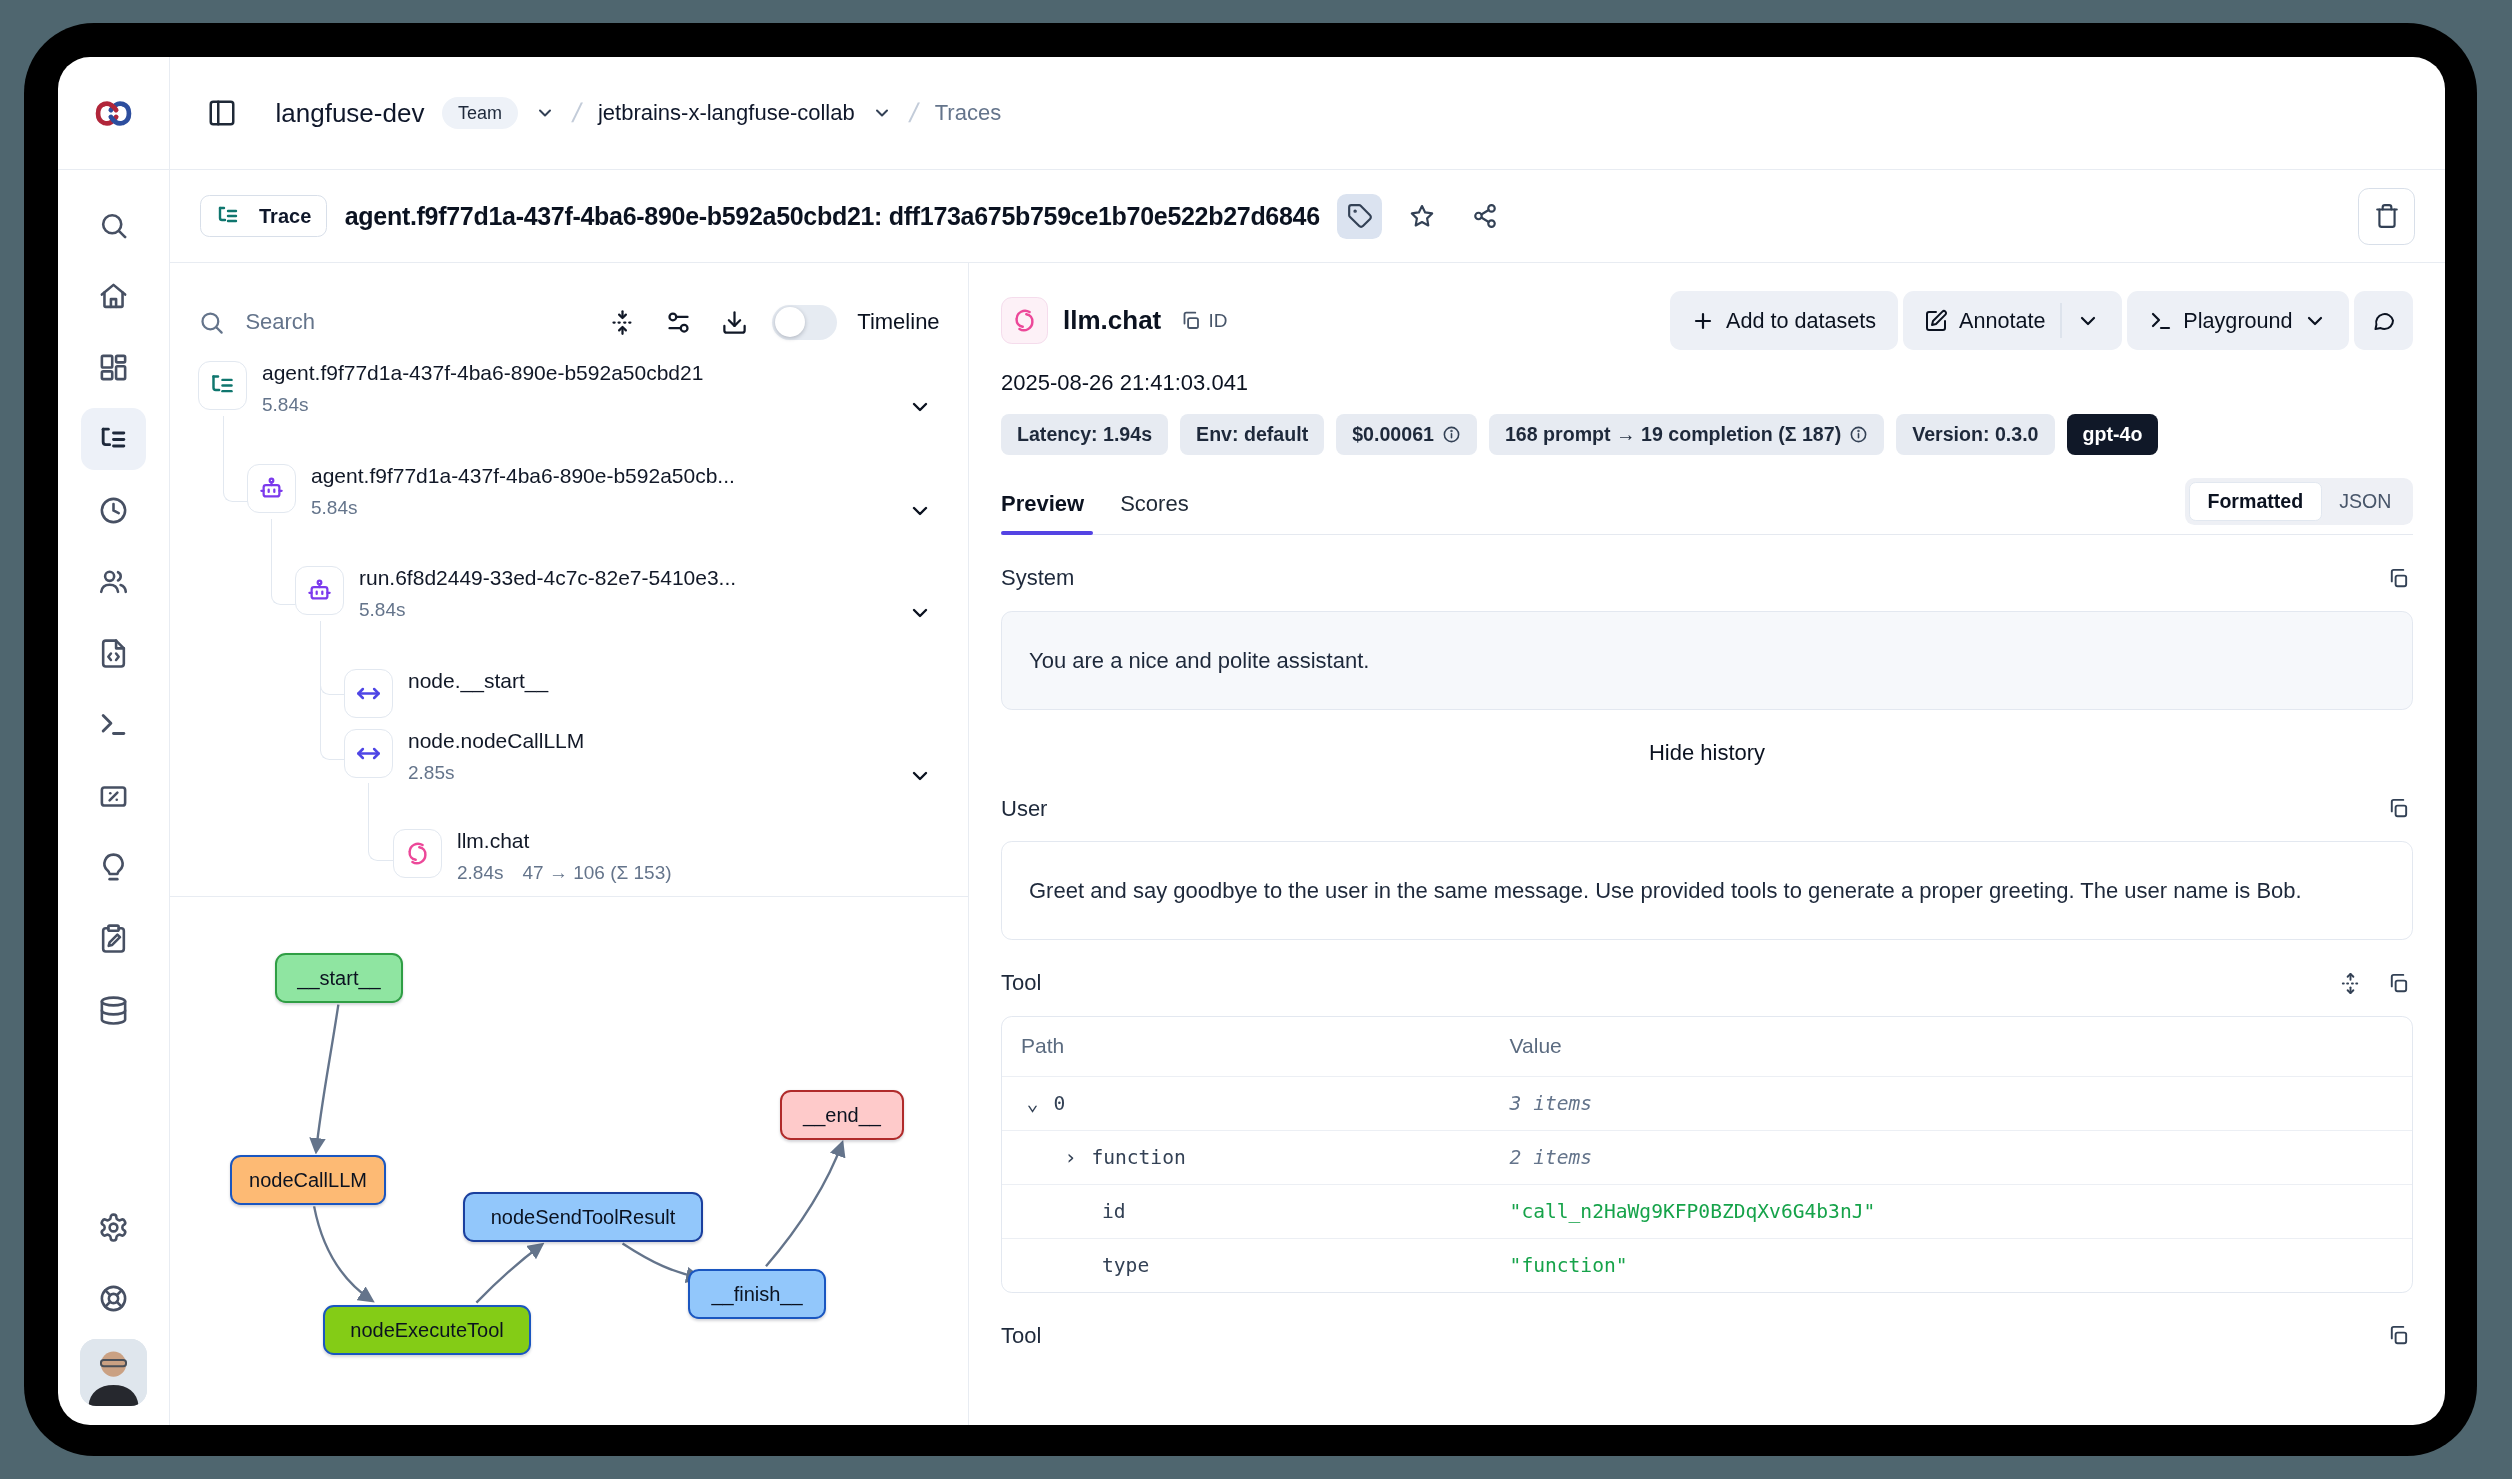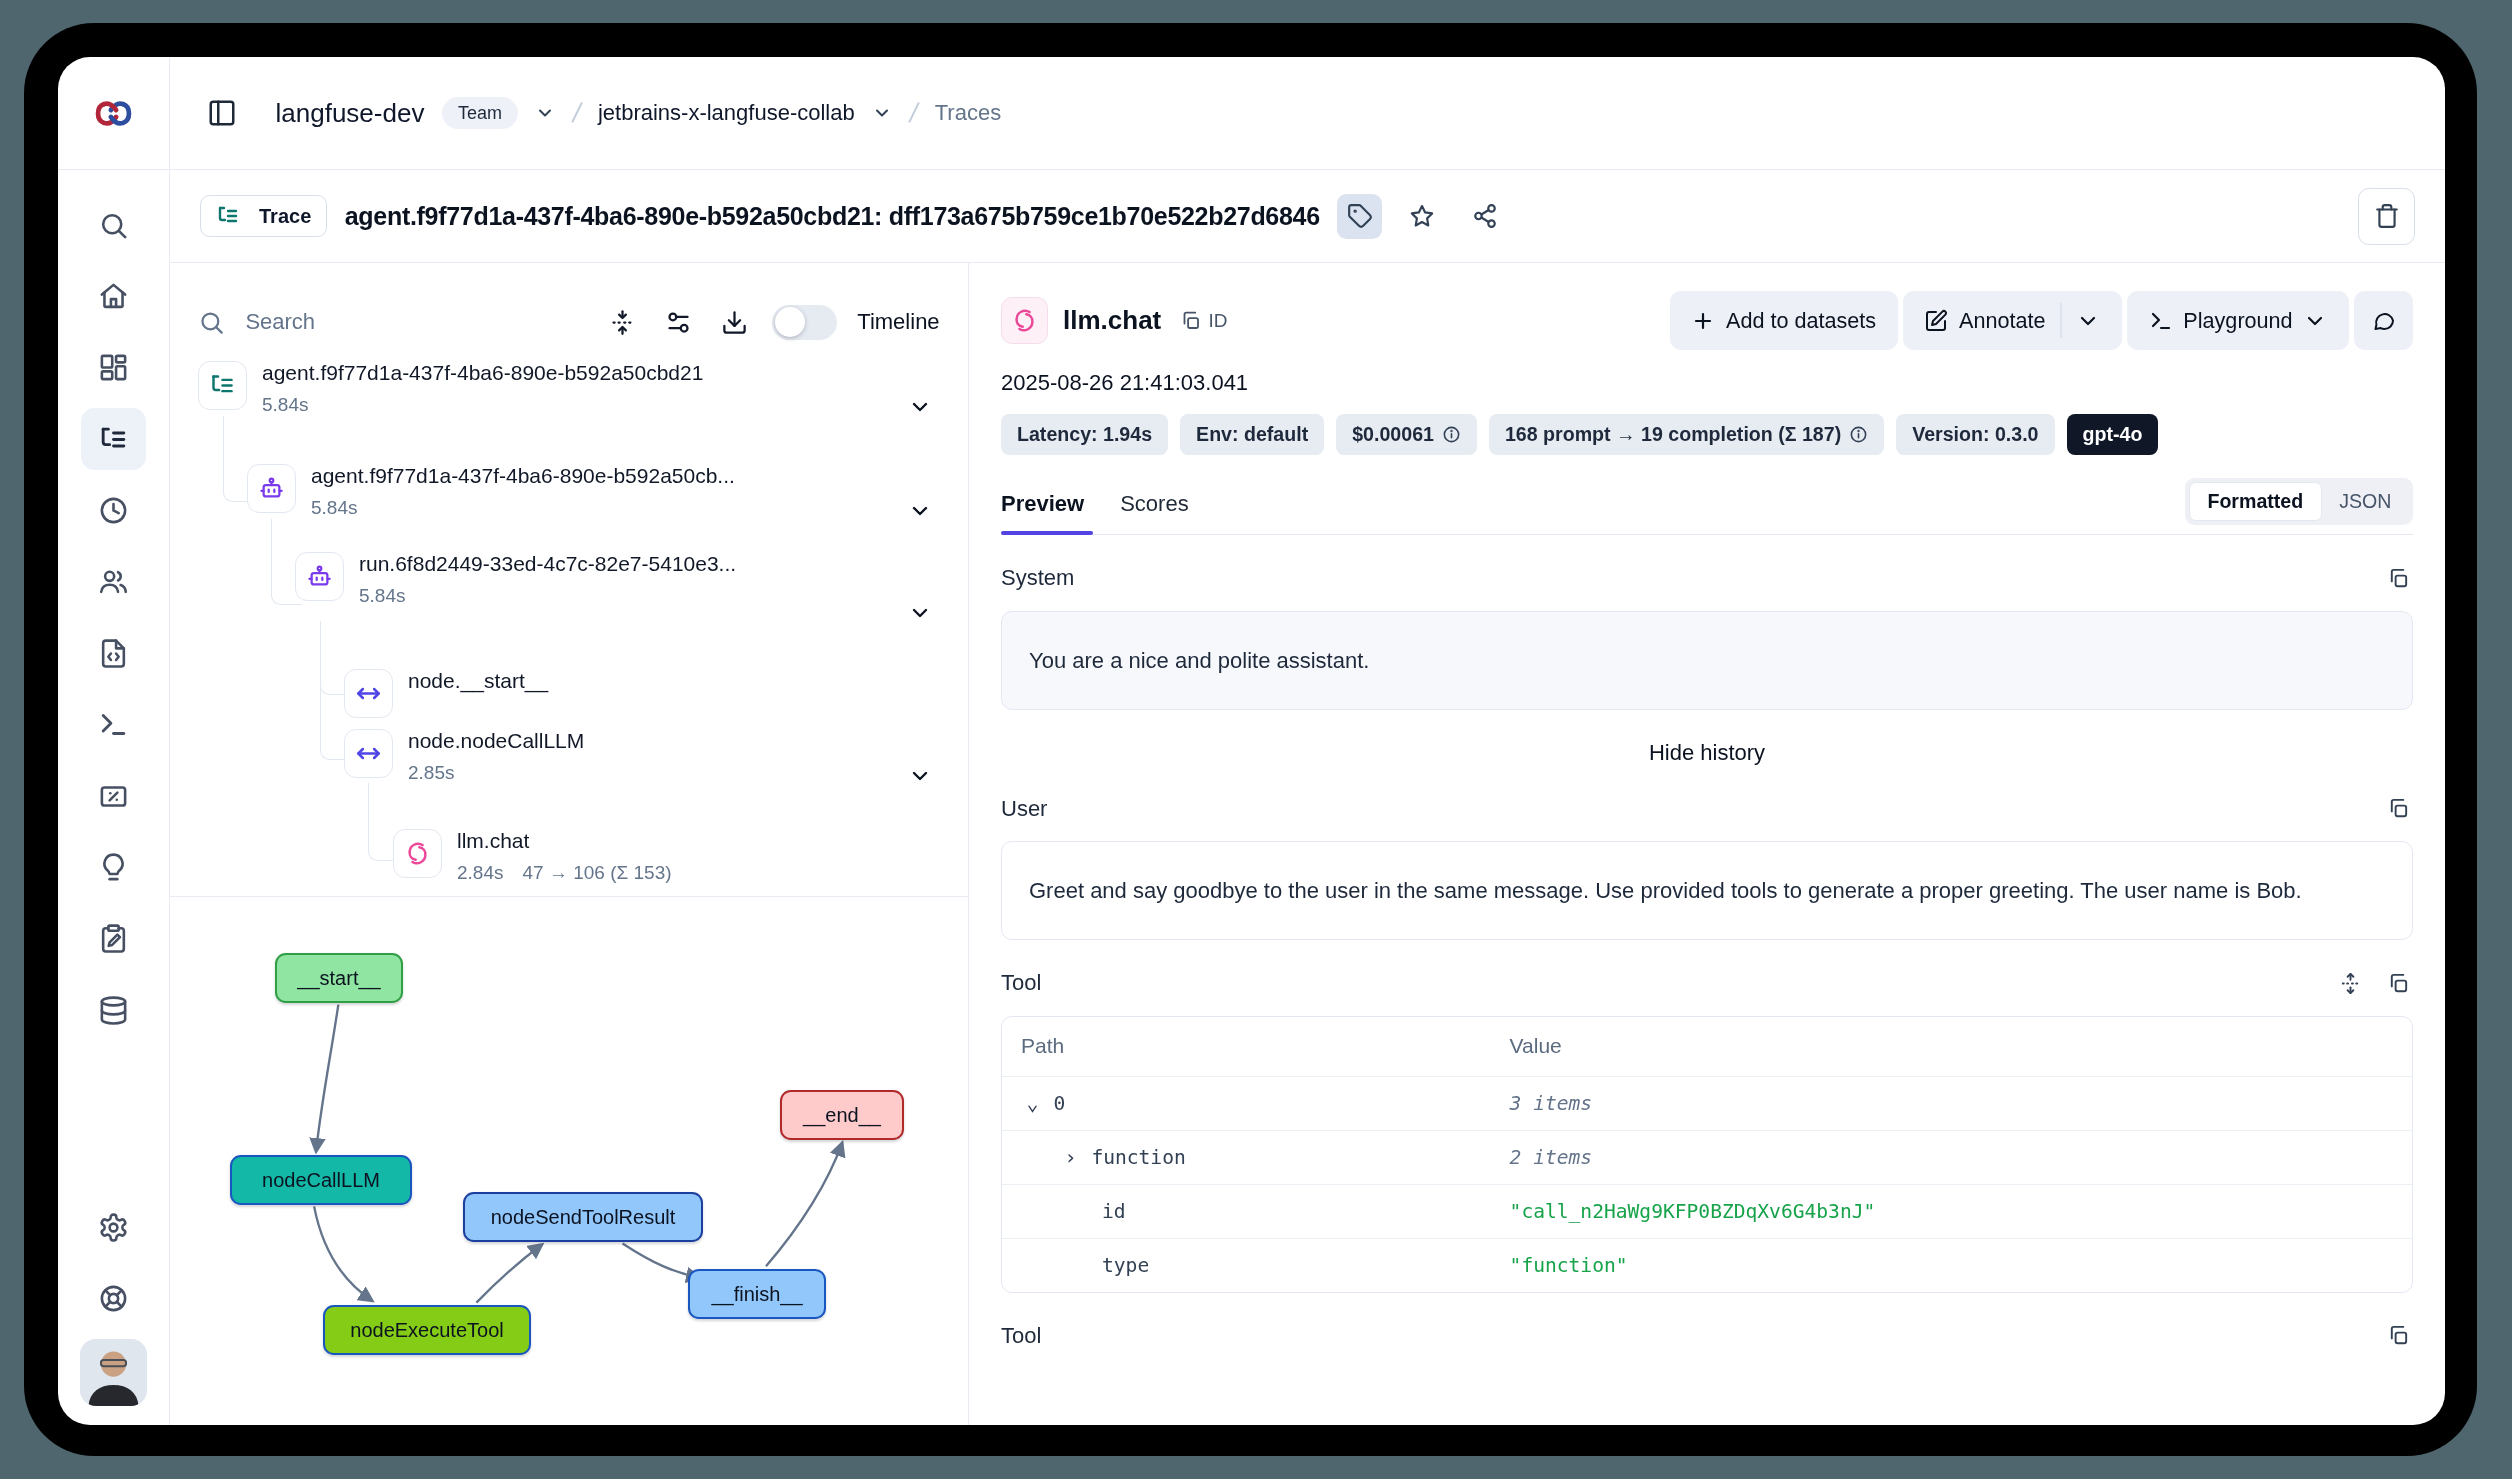--- a/index.html
+++ b/index.html
@@ -72,21 +72,21 @@
   .tline { position:absolute; border-left:1.3px solid #e2e8f0; border-bottom:1.3px solid #e2e8f0; border-bottom-left-radius:9.4px; }
   .tree-hr { border-top:1.3px solid #e8ecf2; margin-top:0; }
 
   
   .graph { position:relative; flex:1; min-height:0; background:#fff; }
   .graph svg.edges { position:absolute; inset:0; width:100%; height:100%; }
   .gnode { position:absolute; border-radius:10.8px; border:2px solid; display:flex; align-items:center; justify-content:center;
            font-size:20px; color:#0b1220; cursor:pointer; box-shadow:0 1.3px 2.7px rgba(15,23,42,.18); }
   .gn-start   { left:105px; top:56px;  width:128px; height:50px; background:#8fe5a1; border-color:#2f9e44; }
   .gn-end     { left:610px; top:193px; width:124px; height:50px; background:#fecaca; border-color:#b02a2a; }
-  .gn-callllm { left:60px;  top:258px; width:182px; height:50px; background:#14b8a6; border-color:#1a56c0; }
+  .gn-callllm { left:60px;  top:258px; width:156px; height:50px; background:#fdba74; border-color:#1a56c0; }
   .gn-send    { left:293px; top:295px; width:240px; height:50px; background:#92c7fb; border-color:#1a3f9e; }
   .gn-finish  { left:518px; top:372px; width:138px; height:50px; background:#92c7fb; border-color:#1a56c0; }
   .gn-exec    { left:153px; top:408px; width:208px; height:50px; background:#84cc16; border-color:#1a56c0; }
 
   
   .detail { flex:1; min-width:0; display:flex; flex-direction:column; padding:0 32px; overflow:hidden; }
   .obs-row { margin-top:28px; display:flex; align-items:center; gap:15px; flex:none; }
   .obs-ic { width:47px; height:47px; border-radius:10.8px; background:#fdf1f7; border:1.3px solid #f5dcec; display:flex; align-items:center; justify-content:center; color:#ec4899; flex:none; }
   .obs-ic svg { width:27px; height:27px; }
   .obs-name { font-size:26px; font-weight:700; color:#0b1220; }
@@ -417,21 +417,21 @@
                       <path d="M3 14h2"></path>
                       <path d="M19 14h2"></path>
                     </svg>
                   </span>
                 <span><span class="tlabel">agent.f9f77d1a-437f-4ba6-890e-b592a50cb...</span><span class="tmeta">5.84s</span></span>
               </div>
               <span class="tchev" style="top:142px;"><svg viewBox="0 0 24 24" fill="none" stroke="currentColor" stroke-width="2.4" stroke-linecap="round" stroke-linejoin="round">
                     <polyline points="6 9 12 15 18 9"></polyline>
                   </svg></span>
 
-              <div class="tnode" style="left:125px; top:195px;">
+              <div class="tnode" style="left:125px; top:209px;">
                 <span class="tbox purple">
                     <svg viewBox="0 0 24 24" fill="none" stroke="currentColor" stroke-width="2" stroke-linecap="round" stroke-linejoin="round">
                       <rect x="5" y="9" width="14" height="10" rx="2"></rect>
                       <path d="M12 9V6.5"></path>
                       <circle cx="12" cy="4.8" r="1.6"></circle>
                       <path d="M9.5 13v2"></path>
                       <path d="M14.5 13v2"></path>
                       <path d="M3 14h2"></path>
                       <path d="M19 14h2"></path>
                     </svg>

